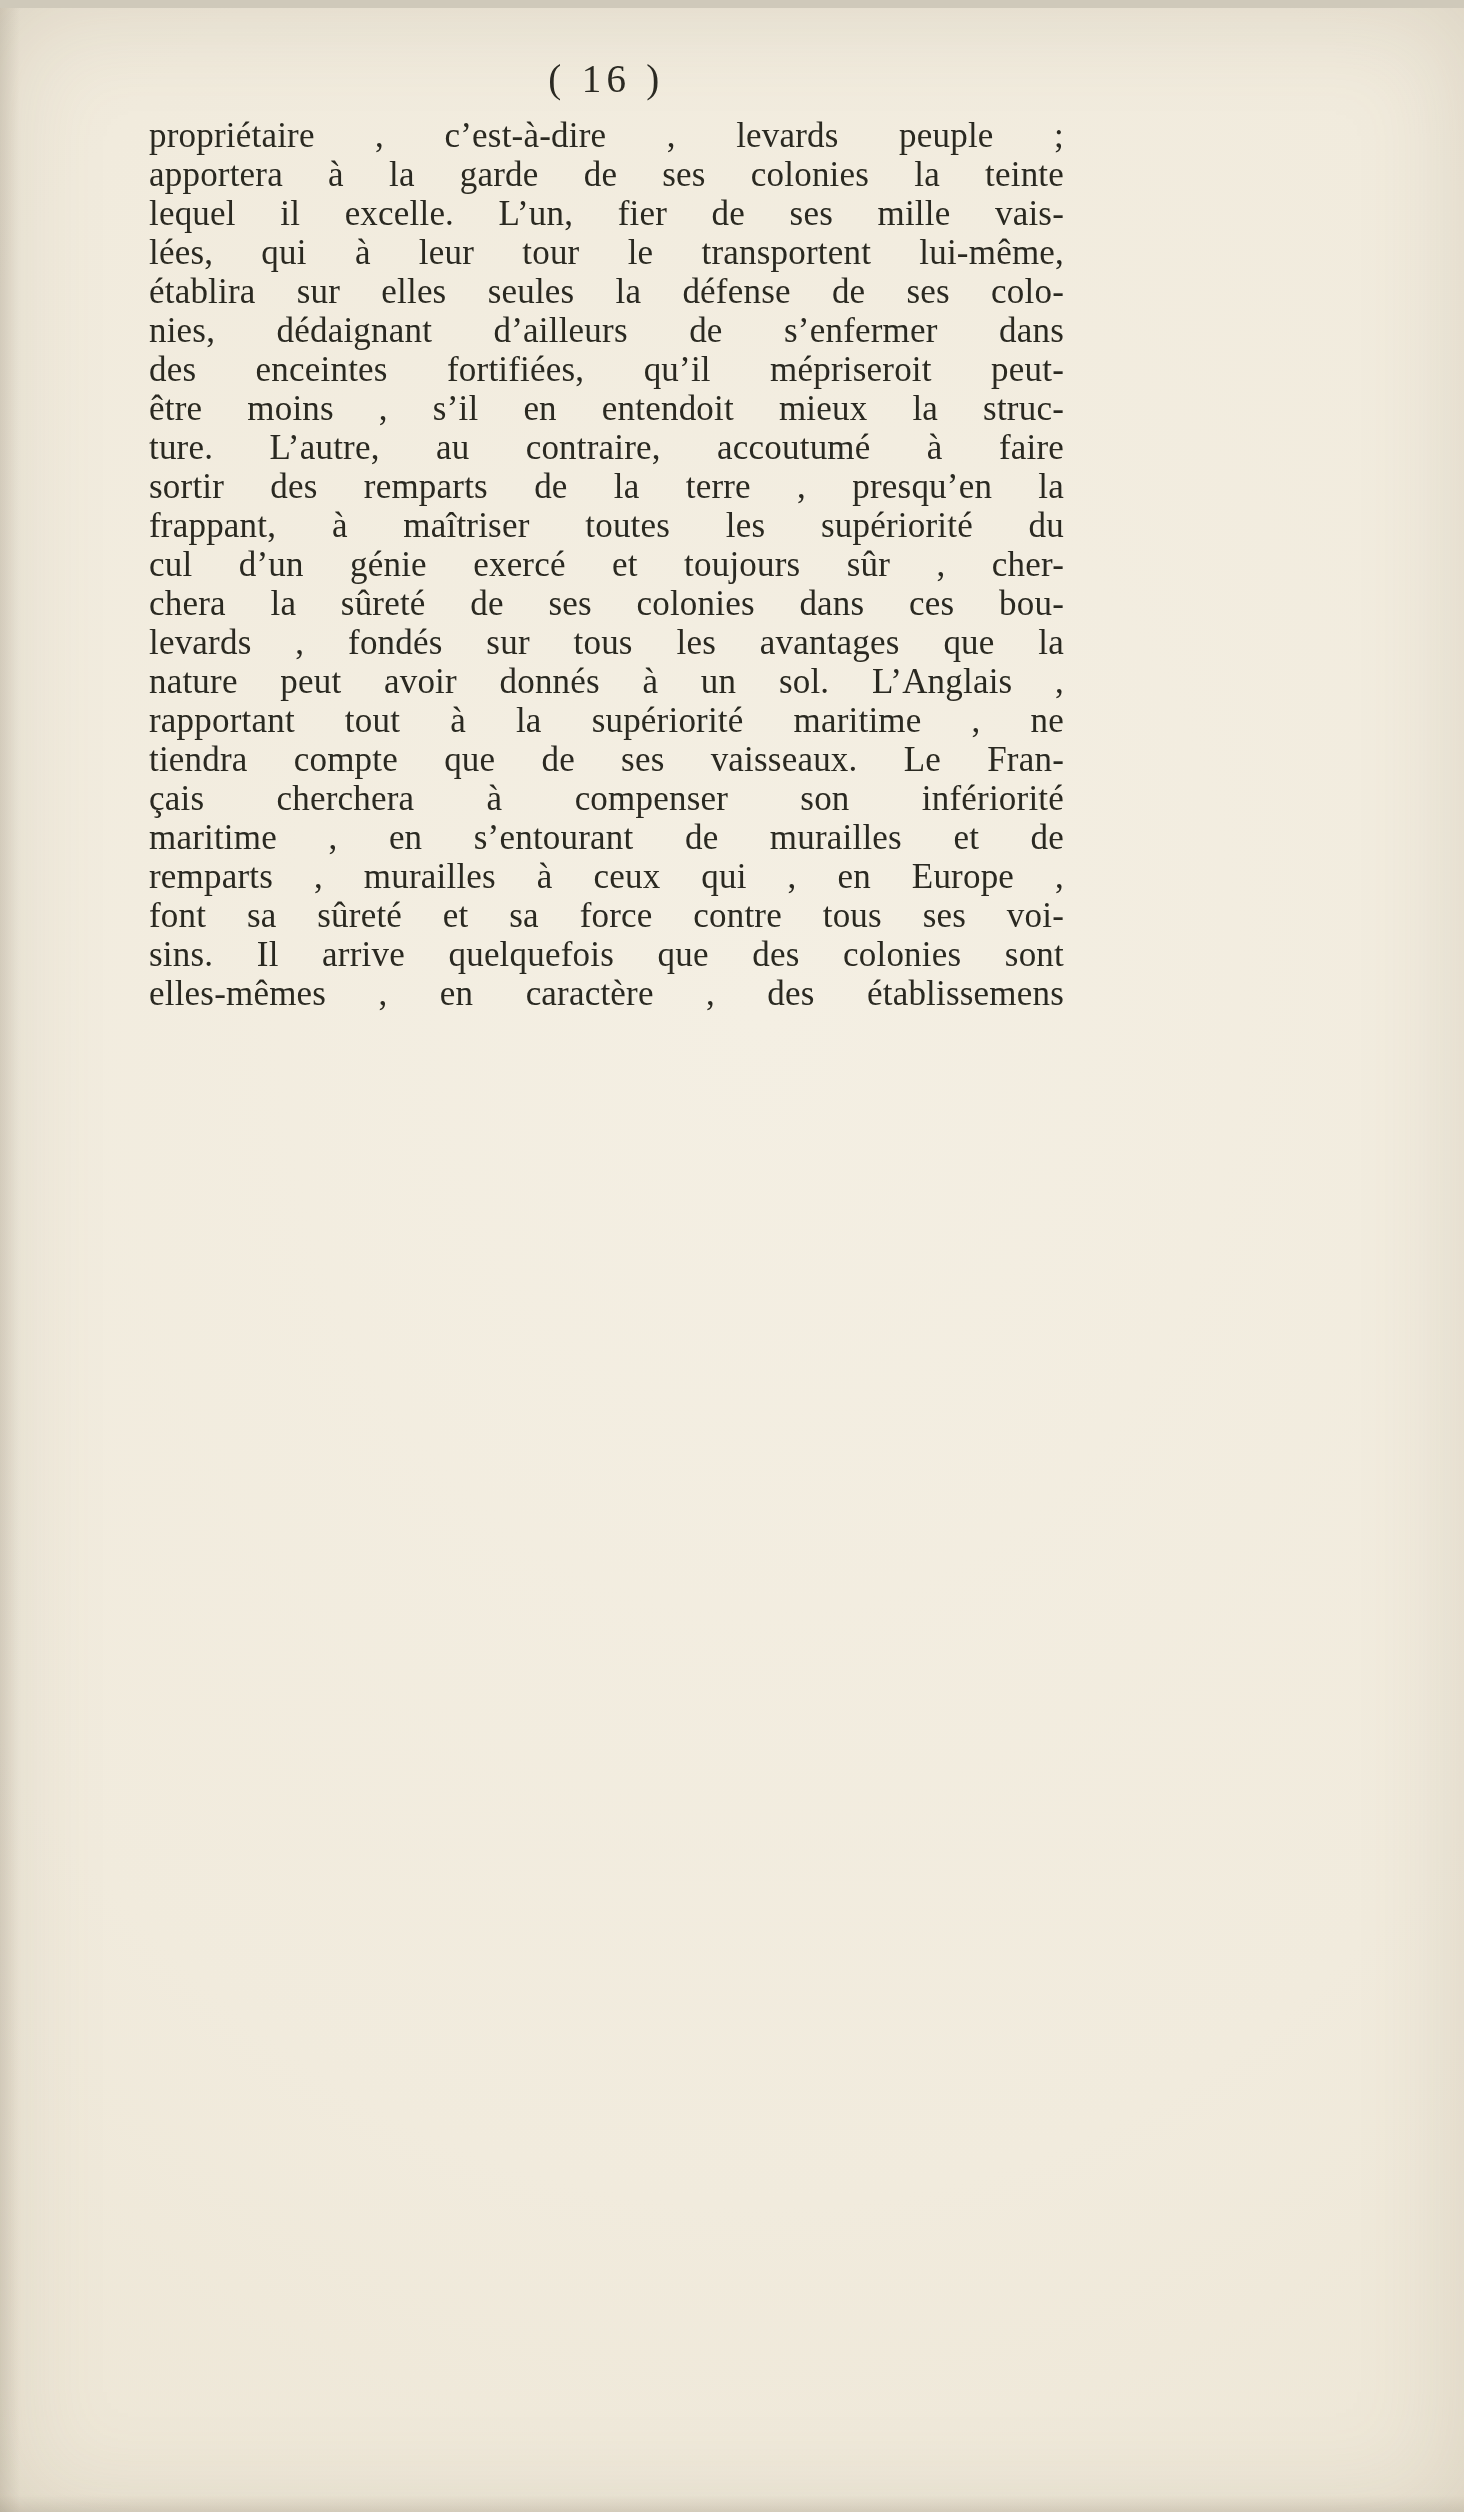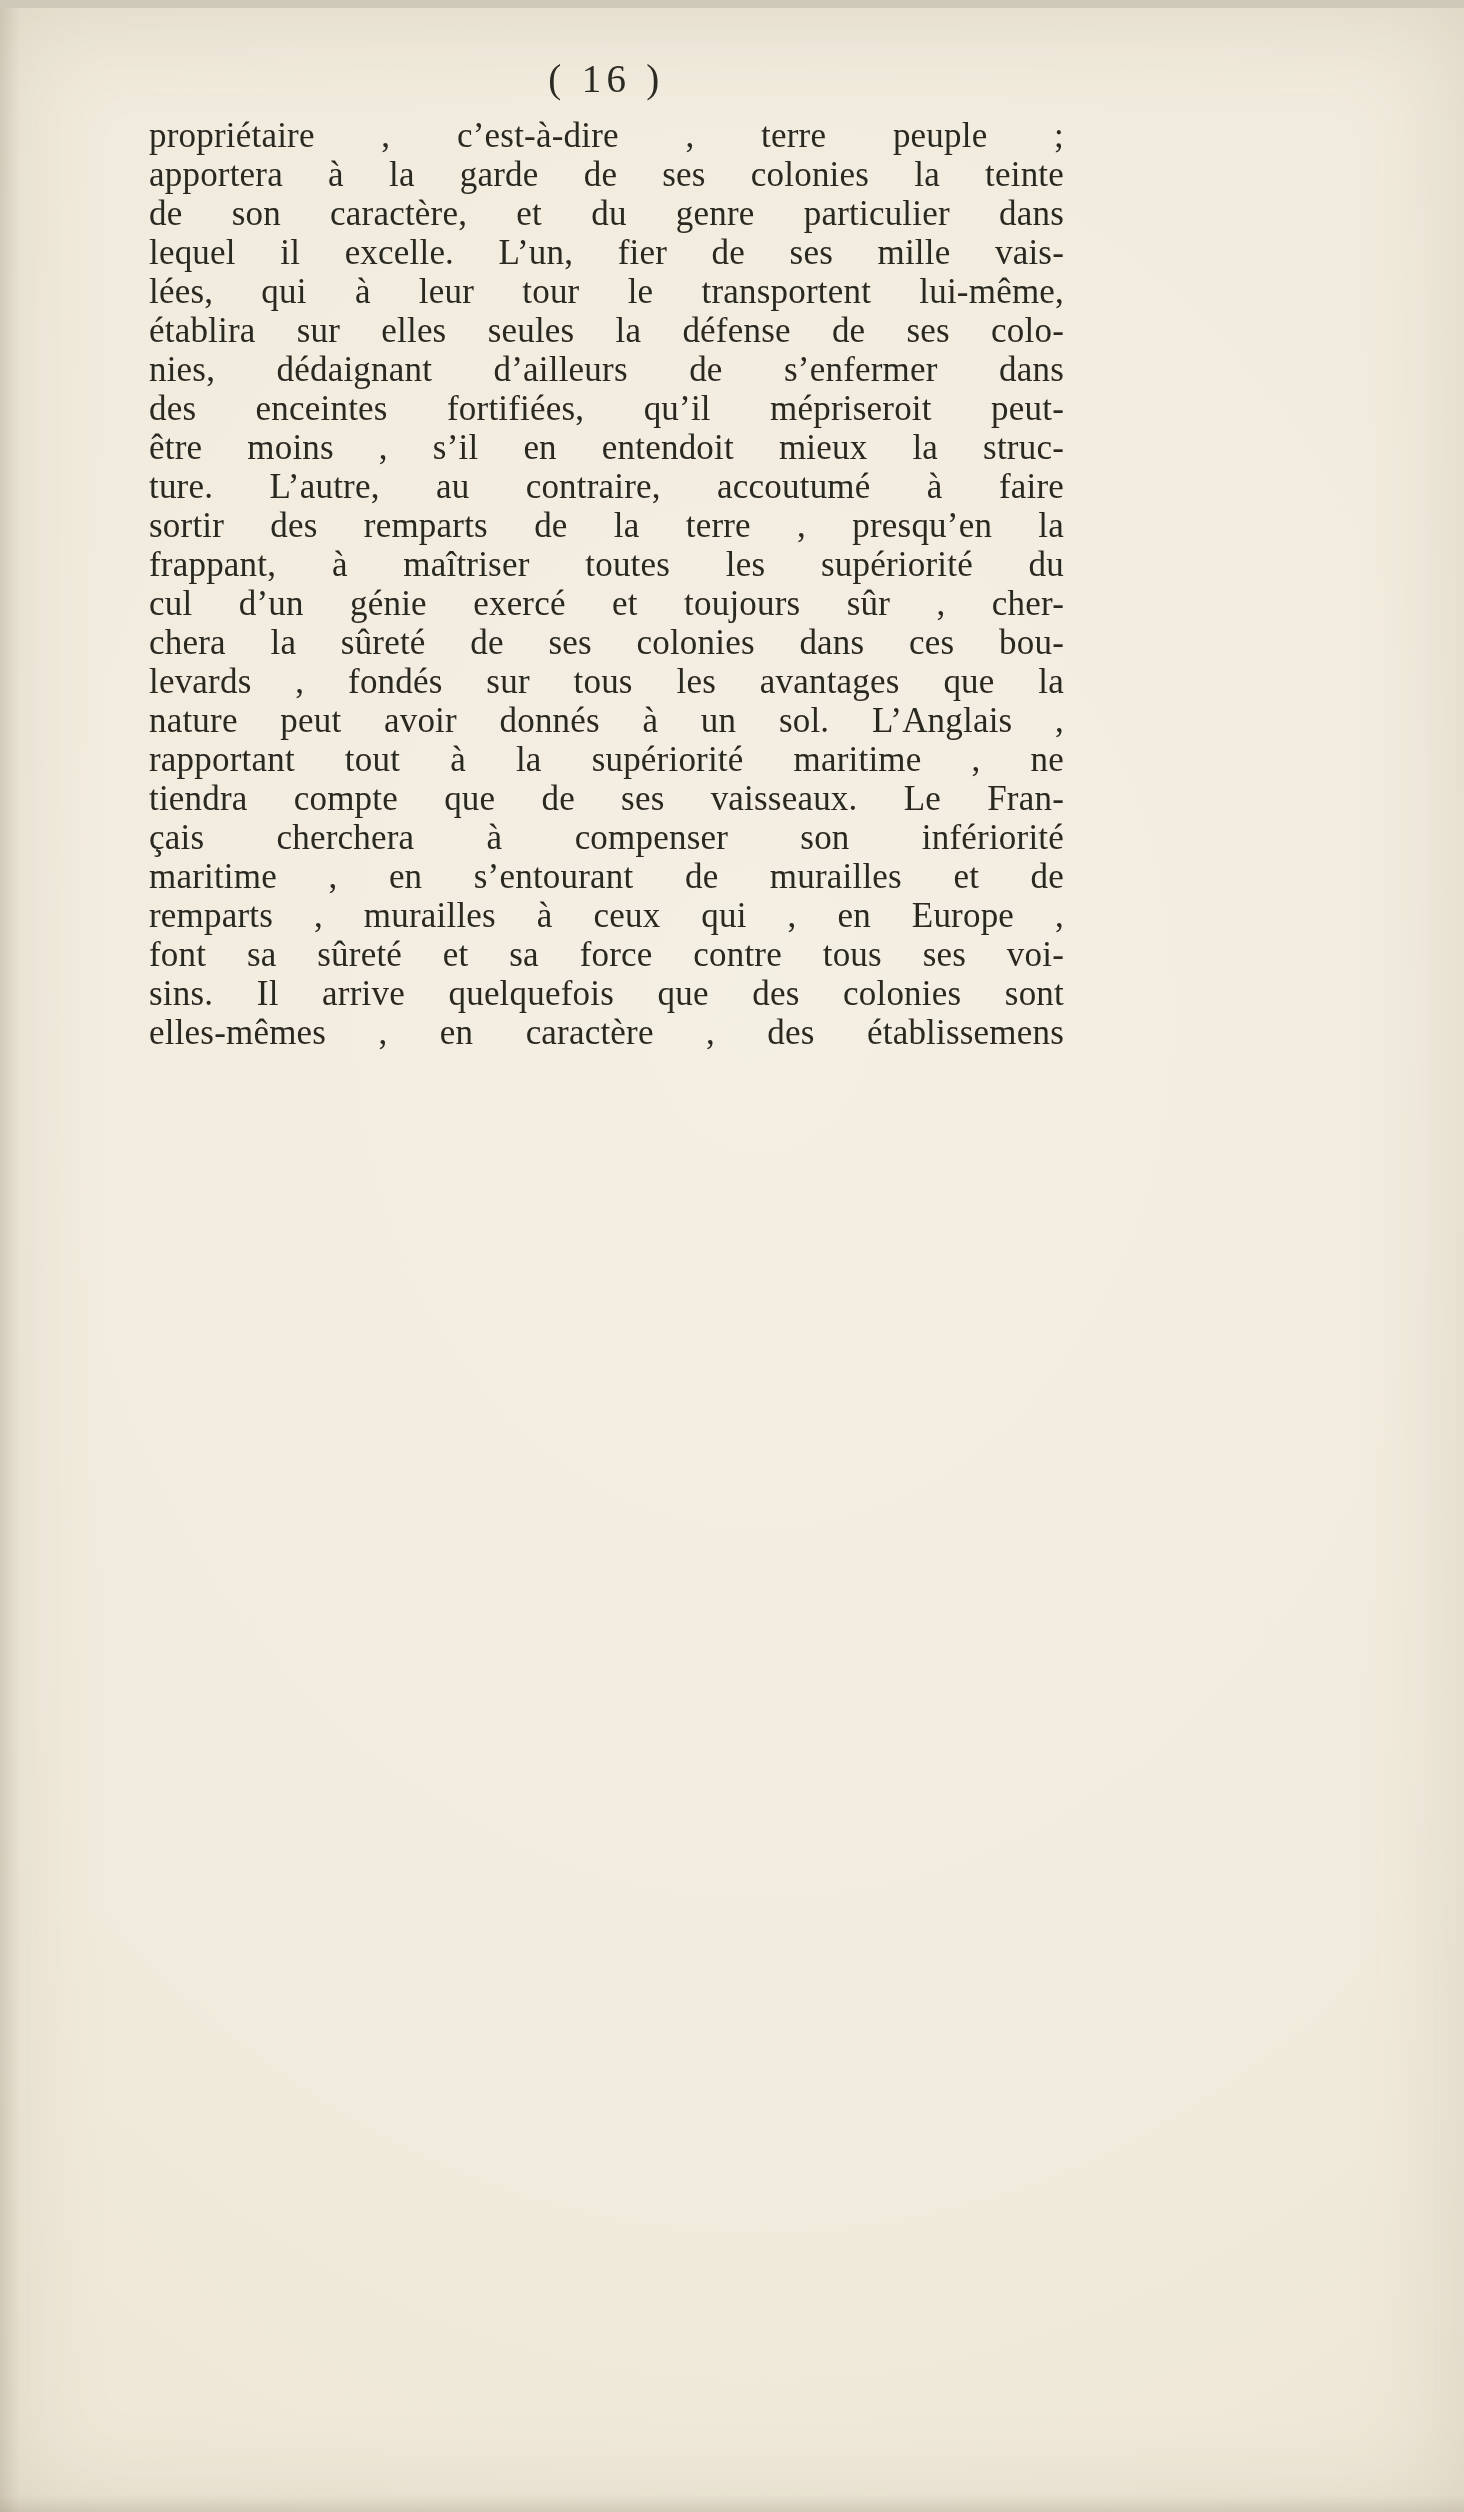--- a/index.html
+++ b/index.html
@@ -66,23 +66,22 @@
   }
 </style>
 </head>
 <body>
 
 <div class="scan-page">
 
   <div class="page-number">( 16 )</div>
 
   <div class="text-block">
-    <div class="text-line">propriétaire , c’est-à-dire , terre peuple ;</div>
+    <div class="text-line">propriétaire , c’est-à-dire , levards peuple ;</div>
     <div class="text-line">apportera à la garde de ses colonies la teinte</div>
-    <div class="text-line">de son caractère, et du genre particulier dans</div>
     <div class="text-line">lequel il excelle. L’un, fier de ses mille vais-</div>
     <div class="text-line">lées, qui à leur tour le transportent lui-même,</div>
     <div class="text-line">établira sur elles seules la défense de ses colo-</div>
     <div class="text-line">nies, dédaignant d’ailleurs de s’enfermer dans</div>
     <div class="text-line">des enceintes fortifiées, qu’il mépriseroit peut-</div>
     <div class="text-line">être moins , s’il en entendoit mieux la struc-</div>
     <div class="text-line">ture. L’autre, au contraire, accoutumé à faire</div>
     <div class="text-line">sortir des remparts de la terre , presqu’en la</div>
     <div class="text-line">frappant, à maîtriser toutes les supériorité du</div>
     <div class="text-line">cul d’un génie exercé et toujours sûr , cher-</div>

